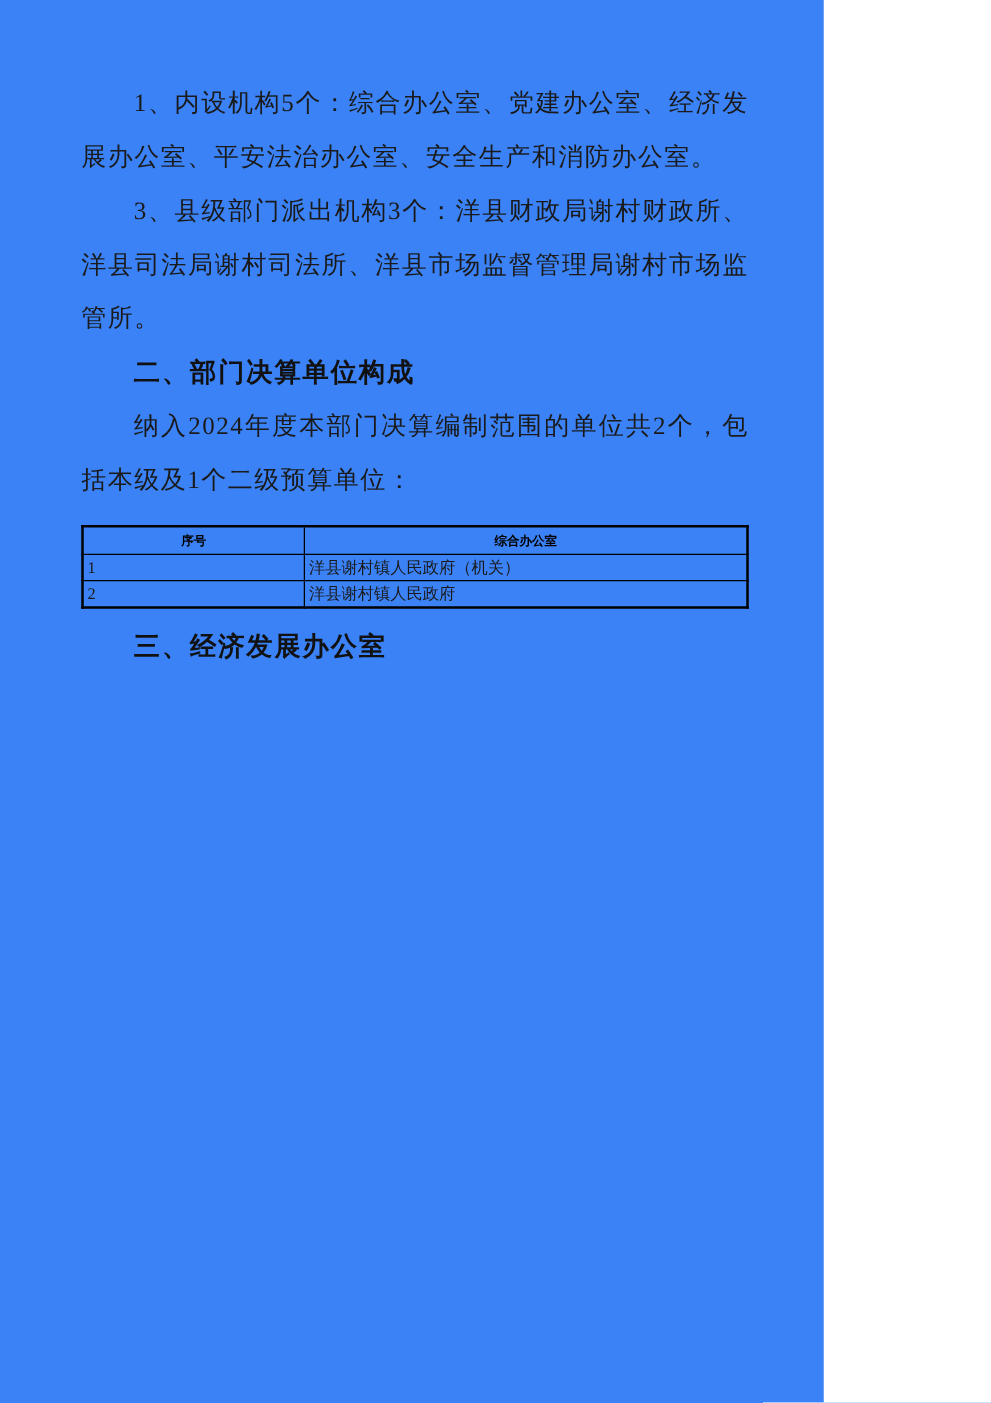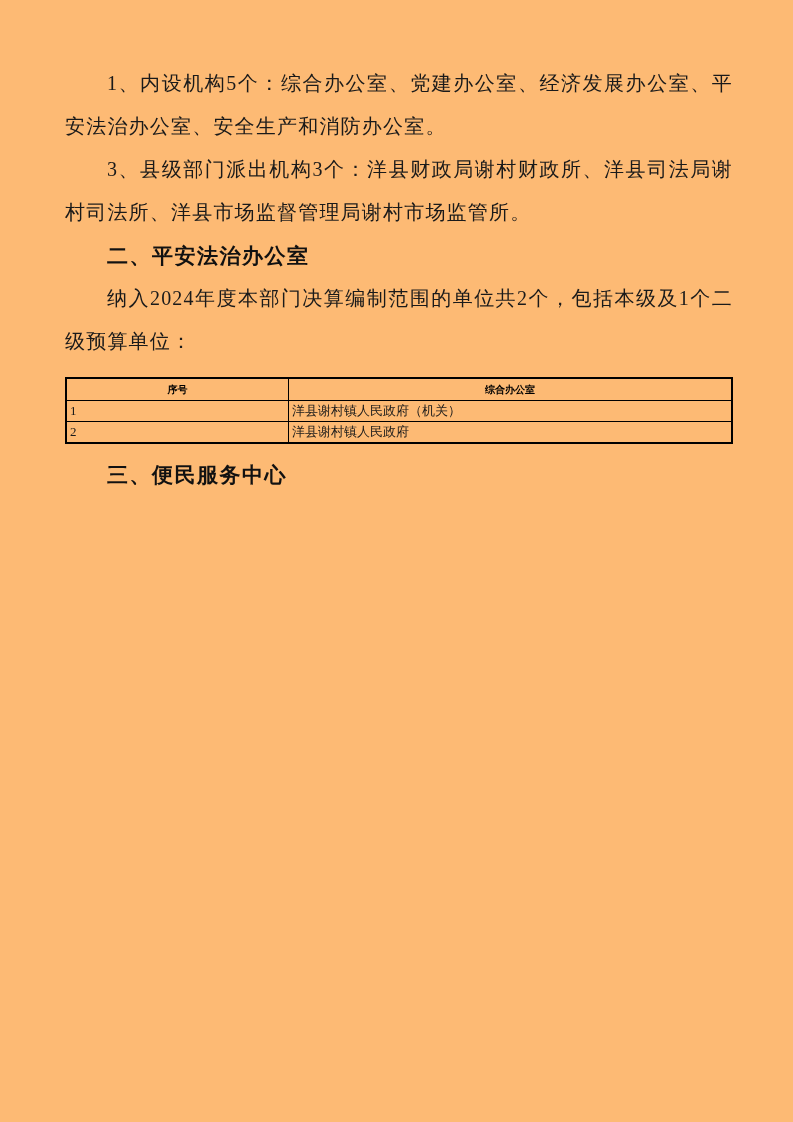--- a/index.html
+++ b/index.html
@@ -2,23 +2,23 @@
 <html><head>
 <meta charset="utf-8">
 <style>
   html, body {
     margin: 0;
     padding: 0;
     background: #ffffff;
   }
   .page {
     position: relative;
-    width: 793px;
+    width: 659px;
     height: 1122px;
-    background: #fdba74;
+    background: #3b82f6;
     overflow: hidden;
     box-sizing: border-box;
     color: #1a1a1a;
   }
   .content {
     padding: 62px 60px 0 65px;
     box-sizing: border-box;
   }
   .body-text {
     margin: 0;
@@ -72,21 +72,21 @@
 <body>
 
 <div class="page">
   <div class="content">
 
     <p class="body-text">1、内设机构5个：综合办公室、党建办公室、经济发展办公室、平安法治办公室、安全生产和消防办公室。</p>
 
 
     <p class="body-text">3、县级部门派出机构3个：洋县财政局谢村财政所、洋县司法局谢村司法所、洋县市场监督管理局谢村市场监管所。</p>
 
-    <p class="section-heading">二、平安法治办公室</p>
+    <p class="section-heading">二、部门决算单位构成</p>
 
     <p class="body-text">纳入2024年度本部门决算编制范围的单位共2个，包括本级及1个二级预算单位：</p>
 
     <table class="units-table">
       <colgroup>
         <col class="col-index">
         <col>
       </colgroup>
       <thead>
         <tr>
@@ -99,17 +99,17 @@
           <td>1</td>
           <td>洋县谢村镇人民政府（机关）</td>
         </tr>
         <tr>
           <td>2</td>
           <td>洋县谢村镇人民政府</td>
         </tr>
       </tbody>
     </table>
 
-    <p class="section-heading">三、便民服务中心</p>
+    <p class="section-heading">三、经济发展办公室</p>
 
 
   </div>
 </div>
 
 </body></html>

